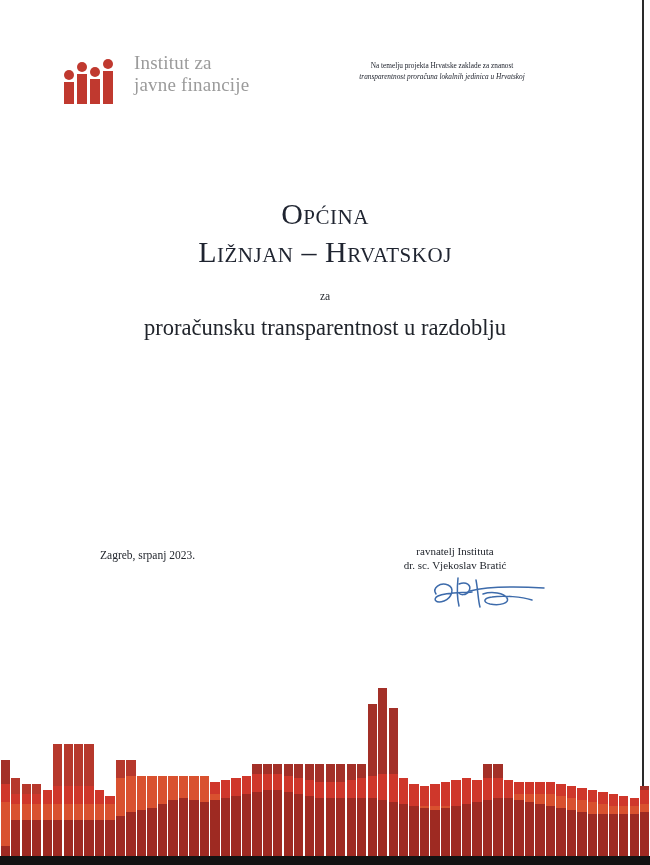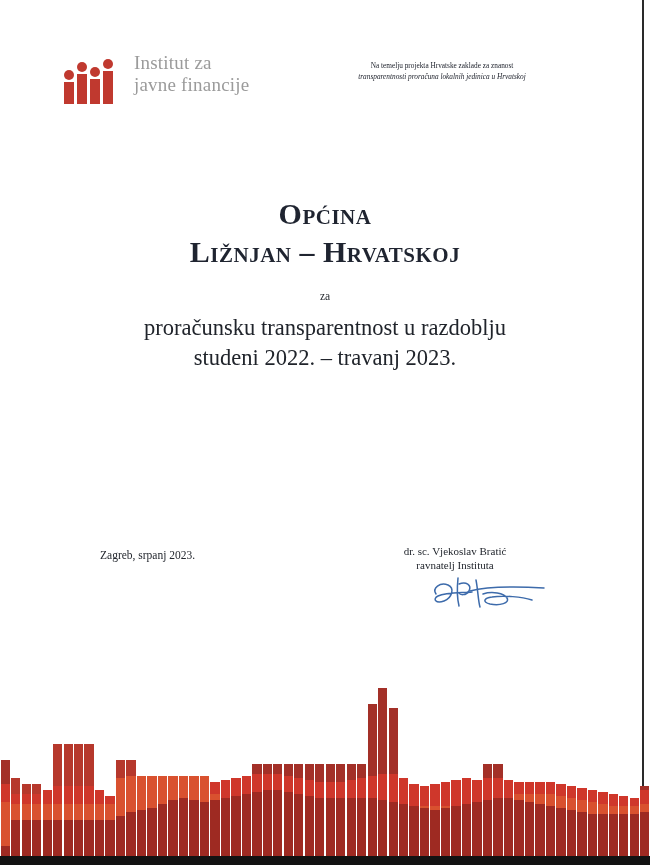--- a/index.html
+++ b/index.html
@@ -105,21 +105,21 @@
   .body-wrap {
     position: absolute;
     top: 195px;
     left: 0;
     width: 650px;
     text-align: center;
   }
 
   .recipient {
     color: #1f2430;
-    font-weight: 700;
+    font-weight: 400;
     font-variant: small-caps;
     letter-spacing: 0.5px;
   }
   .recipient .line1 {
     font-size: 30px;
     line-height: 38px;
   }
   .recipient .line2 {
     font-size: 30px;
     line-height: 38px;
@@ -241,50 +241,49 @@
             <div class="logo-head" style="background: rgb(192, 57, 47);"></div>
             <div class="logo-body" style="height: 33px; background: rgb(192, 57, 47);"></div>
           </div>
         </div>
       <div class="logo-text">Institut za
 javne financije</div>
     </div>
 
     <div class="project-note">
       <div class="pn-line1">Na temelju projekta Hrvatske zaklade za znanost</div>
-      <div class="pn-line3">transparentnosti proračuna lokalnih jedinica u Hrvatskoj</div>
+      <div class="pn-line3">transparentnost proračuna lokalnih jedinica u Hrvatskoj</div>
     </div>
 
   </div>
 
   <div class="body-wrap">
 
     <div class="recipient">
       <div class="line1">Općina</div>
       <div class="line2">Ližnjan – Hrvatskoj</div>
     </div>
 
 
 
     <div class="connector2">za</div>
 
     <div class="reason">
       <span class="r-line">proračunsku transparentnost u razdoblju</span>
-      <span class="r-line">studeni 2022. – travanj 2023.</span>
     </div>
 
   </div>
 
   <div class="sig-row">
 
     <div class="place-date">Zagreb, srpanj 2023.</div>
 
     <div class="signer">
+      <span class="sig-line">ravnatelj Instituta</span>
       <span class="sig-line">dr. sc. Vjekoslav Bratić</span>
-      <span class="sig-line">ravnatelj Instituta</span>
     </div>
 
     <svg class="signature-svg" viewBox="0 0 130 44">
       <g fill="none" stroke="#3d6bab" stroke-width="1.5" stroke-linecap="round" stroke-linejoin="round">
         <path d="M8 22 C4 16, 12 10, 20 13 C27 16, 24 26, 16 29 C8 32, 4 27, 10 24 C18 20, 34 21, 44 20"></path>
         <path d="M30 6 C29 16, 29 26, 31 34"></path>
         <path d="M31 12 C38 9, 44 13, 41 19 C38 24, 32 23, 31 21"></path>
         <path d="M48 8 C50 18, 50 28, 52 35"></path>
         <path d="M42 19 C58 15, 82 14, 116 16"></path>
         <path d="M55 22 C64 19, 76 21, 79 26 C82 31, 72 34, 62 32 C54 30, 56 26, 64 25 C76 23, 94 25, 104 28"></path>

